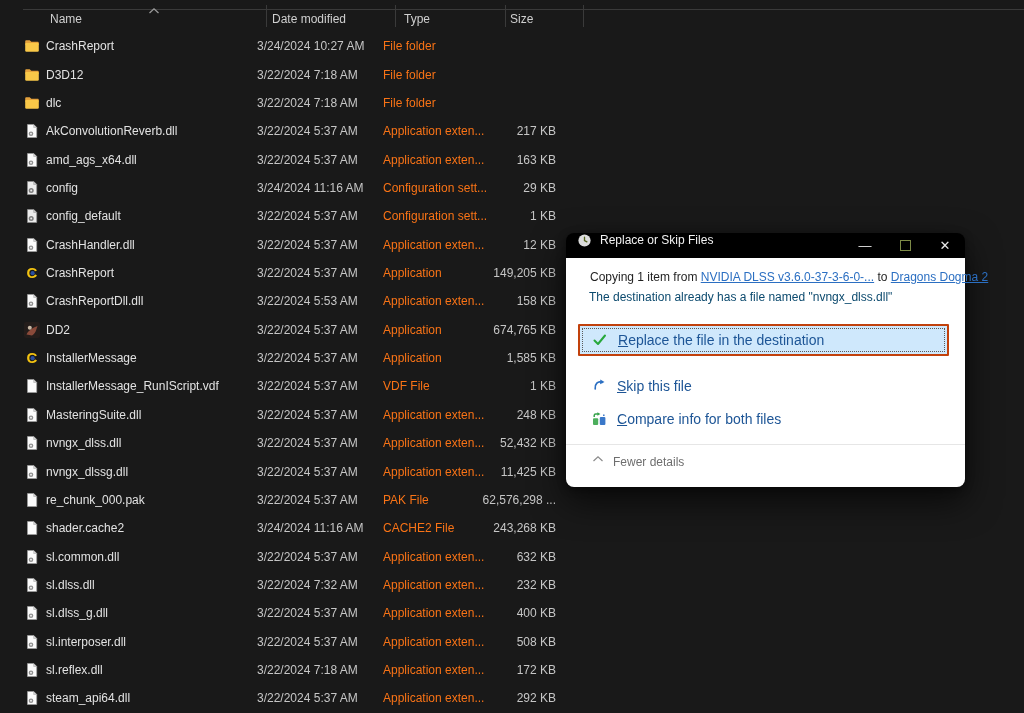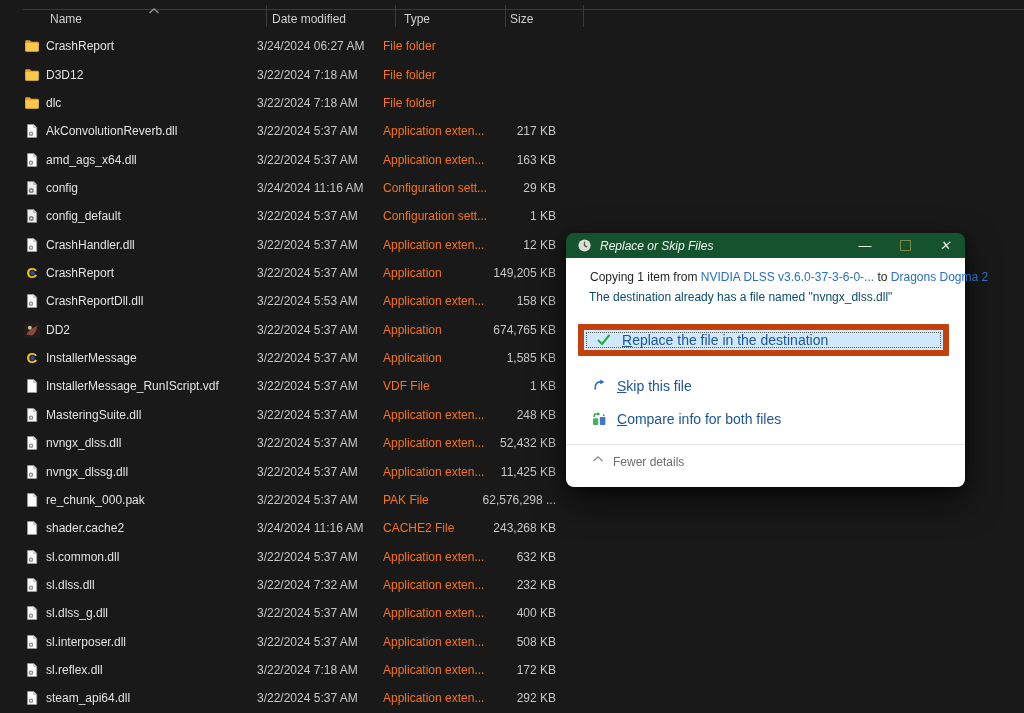--- a/index.html
+++ b/index.html
@@ -28,37 +28,37 @@
   .row .cell{position:absolute;top:50%;transform:translateY(-50%);font-size:12px;white-space:nowrap;}
   .row .ficon{position:absolute;left:24px;top:50%;transform:translateY(-50%);width:16px;height:16px;line-height:0;}
   .row .fname{left:46px;color:#e2e2e2;}
   .row .fdate{left:257px;color:#c6c6c6;}
   .row .ftype{left:383px;color:#f97316;}
   .row .fsize{left:456px;width:100px;text-align:right;color:#c6c6c6;}
 
   
   .dialog{position:absolute;left:566px;top:233px;width:399px;border-radius:8px;
           box-shadow:0 14px 34px rgba(0,0,0,.65), 0 2px 8px rgba(0,0,0,.4);}
-  .titlebar{height:25px;background:#14532d;border-radius:8px 8px 0 0;display:flex;align-items:center;font-style:italic;}
+  .titlebar{height:25px;background:#000000;border-radius:8px 8px 0 0;display:flex;align-items:flex-start;}
   .tb-icon{margin-left:11px;line-height:0;}
   .tb-title{margin-left:8px;font-size:12px;color:#f2f2f2;}
   .tb-controls{margin-left:auto;display:flex;align-items:center;height:100%;}
   .ctrl{width:40px;height:100%;display:flex;align-items:center;justify-content:center;
         color:#e8e8e8;font-size:13px;cursor:pointer;}
   .ctrl-max-box{width:9px;height:9px;border:1px solid #7d8a47;}
   .dlg-body{background:#ffffff;border-radius:0 0 8px 8px;height:229px;position:relative;}
   .copyline{position:absolute;left:24px;top:12px;font-size:12px;color:#1f1f1f;white-space:nowrap;}
-  .copyline .lnk{color:#2b6fc2;cursor:pointer;}
+  .copyline .lnk{color:#2b6fc2;cursor:pointer;text-decoration:underline;}
   .headline{position:absolute;left:23px;top:32px;font-size:12px;color:#0c4a6e;white-space:nowrap;}
   .opt{display:flex;align-items:center;cursor:pointer;}
   .opt .oicon{line-height:0;width:16px;height:16px;}
   .opt .otext{margin-left:10px;font-size:14px;color:#1d5596;white-space:nowrap;}
   .key{text-decoration:underline;}
   .opt-replace{position:absolute;left:12px;top:66px;width:371px;height:32px;
-    background:#cfe8fc;border:6px solid #c2410c;box-sizing:border-box;border-radius:1px;}
+    background:#cfe8fc;border:2px solid #c2410c;box-sizing:border-box;border-radius:1px;}
   .opt-replace::after{content:"";position:absolute;inset:2px;border:1px dotted #5a5a5a;pointer-events:none;}
   .opt-replace .oicon{margin-left:12px;}
   .opt-skip{position:absolute;left:25px;top:116px;height:24px;}
   .opt-compare{position:absolute;left:25px;top:149px;height:24px;}
   .dlg-sep{position:absolute;left:0;right:0;top:186px;height:1px;background:#e6e6e6;}
   .details-toggle{position:absolute;left:26px;top:197px;display:flex;
     color:#6e6e6e;font-size:12px;cursor:pointer;}
   .details-toggle .chev{line-height:0;margin-right:9px;}
 </style>
 </head>
@@ -81,21 +81,21 @@
   <div class="hdiv hd4"></div>
 </div>
 
 <div class="rows" id="rows">
   <div class="row">
     <span class="ficon"><svg width="16" height="16" viewBox="0 0 16 16">
           <path d="M1.2 3.4c0-.7.5-1.2 1.2-1.2h3.3l1.6 1.6h6.3c.7 0 1.2.5 1.2 1.2v1.2H1.2z" fill="#e5a23c"></path>
           <rect x="1.2" y="5.1" width="13.6" height="8.7" rx="1.2" fill="#f9c848"></rect>
         </svg></span>
     <span class="cell fname">CrashReport</span>
-    <span class="cell fdate">3/24/2024 06:27 AM</span>
+    <span class="cell fdate">3/24/2024 10:27 AM</span>
     <span class="cell ftype">File folder</span>
     <span class="cell fsize"></span>
   </div>
 
   <div class="row">
     <span class="ficon"><svg width="16" height="16" viewBox="0 0 16 16">
           <path d="M1.2 3.4c0-.7.5-1.2 1.2-1.2h3.3l1.6 1.6h6.3c.7 0 1.2.5 1.2 1.2v1.2H1.2z" fill="#e5a23c"></path>
           <rect x="1.2" y="5.1" width="13.6" height="8.7" rx="1.2" fill="#f9c848"></rect>
         </svg></span>
     <span class="cell fname">D3D12</span>

